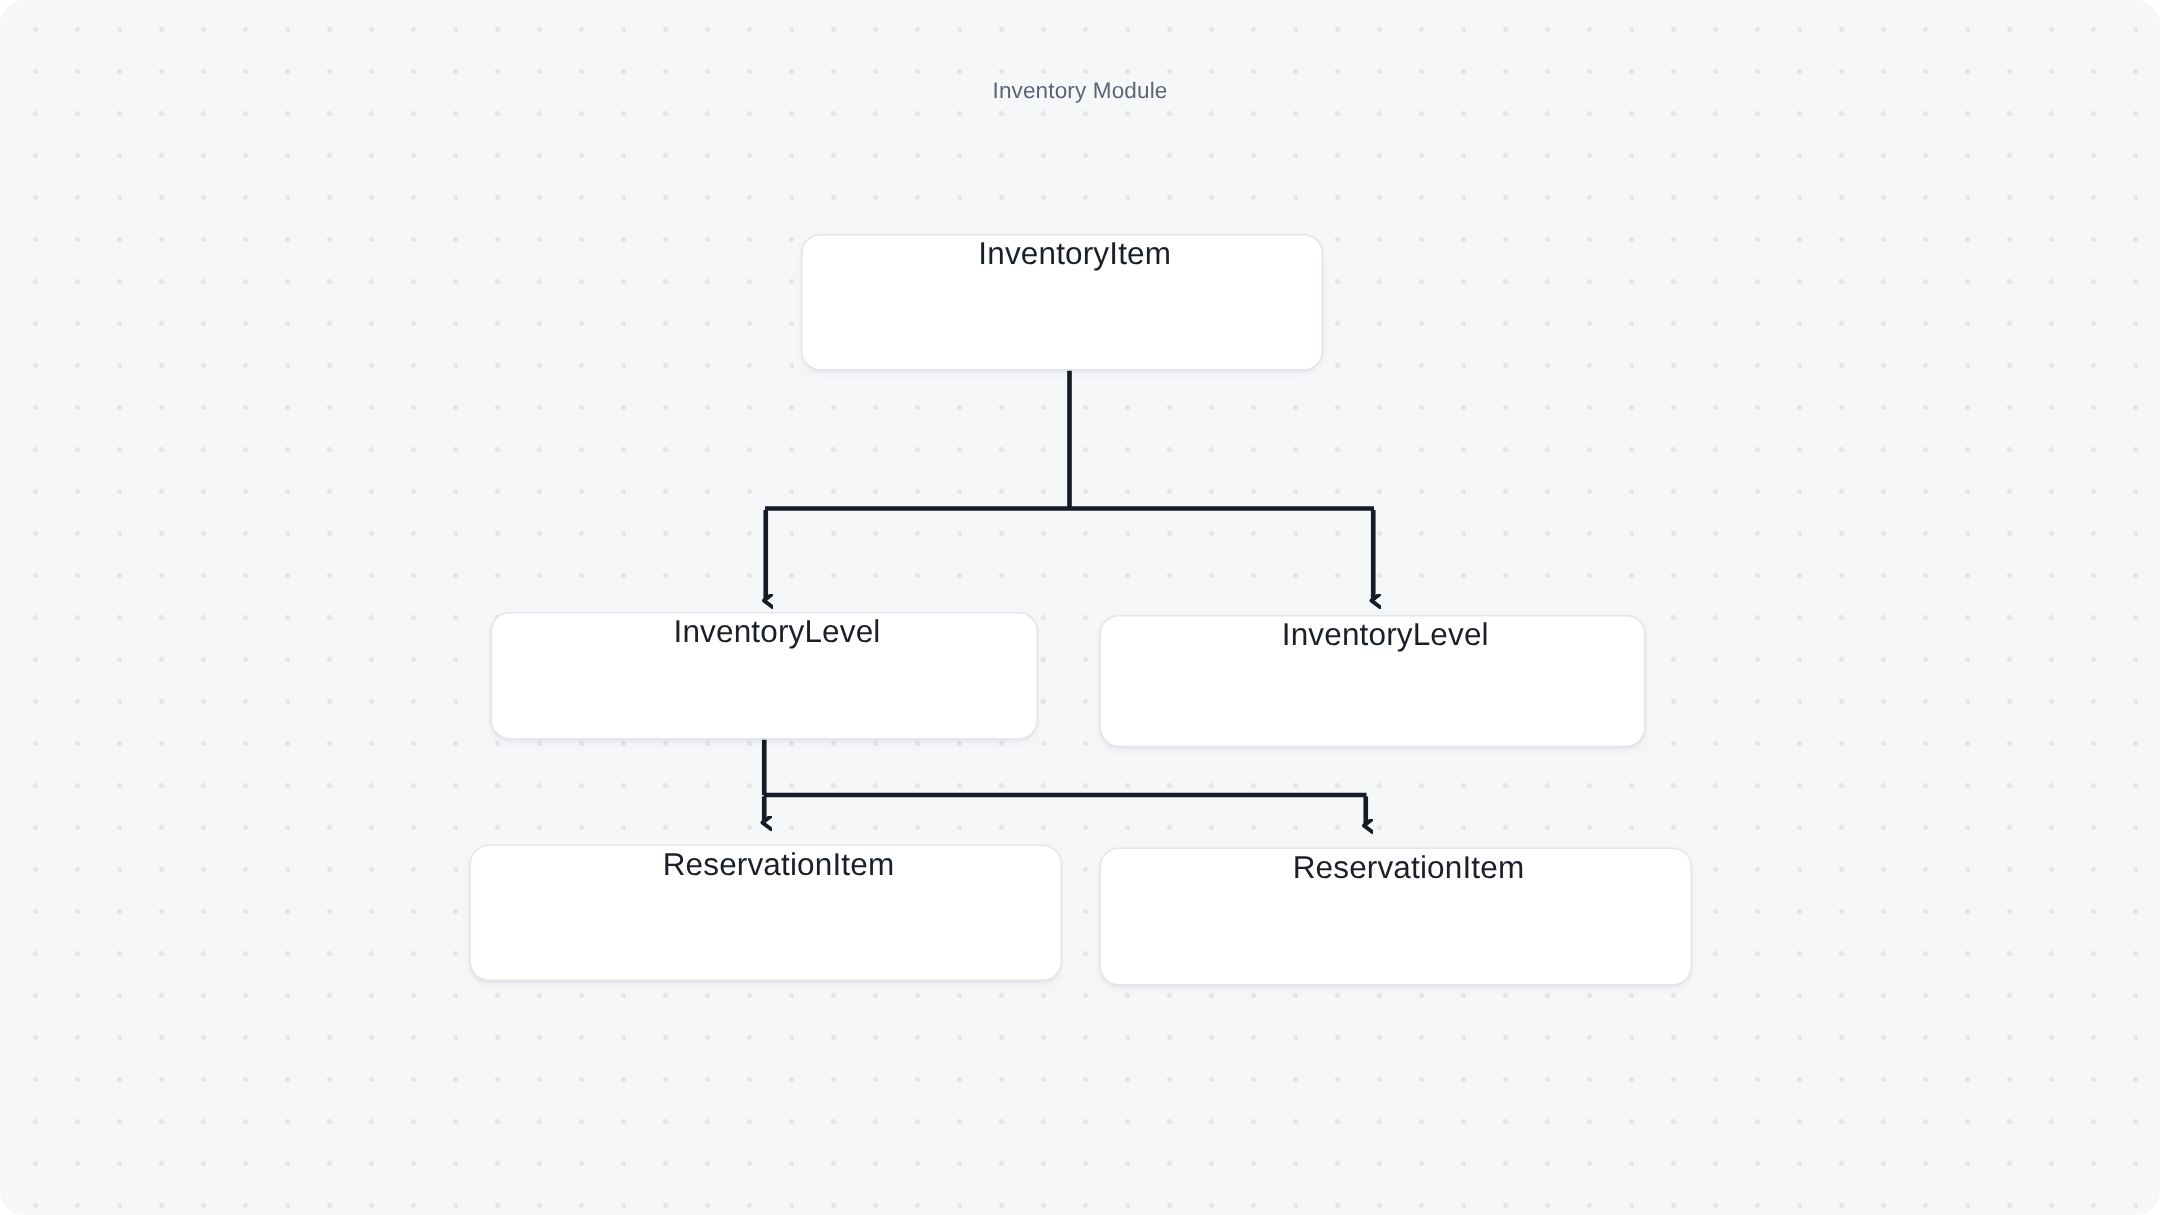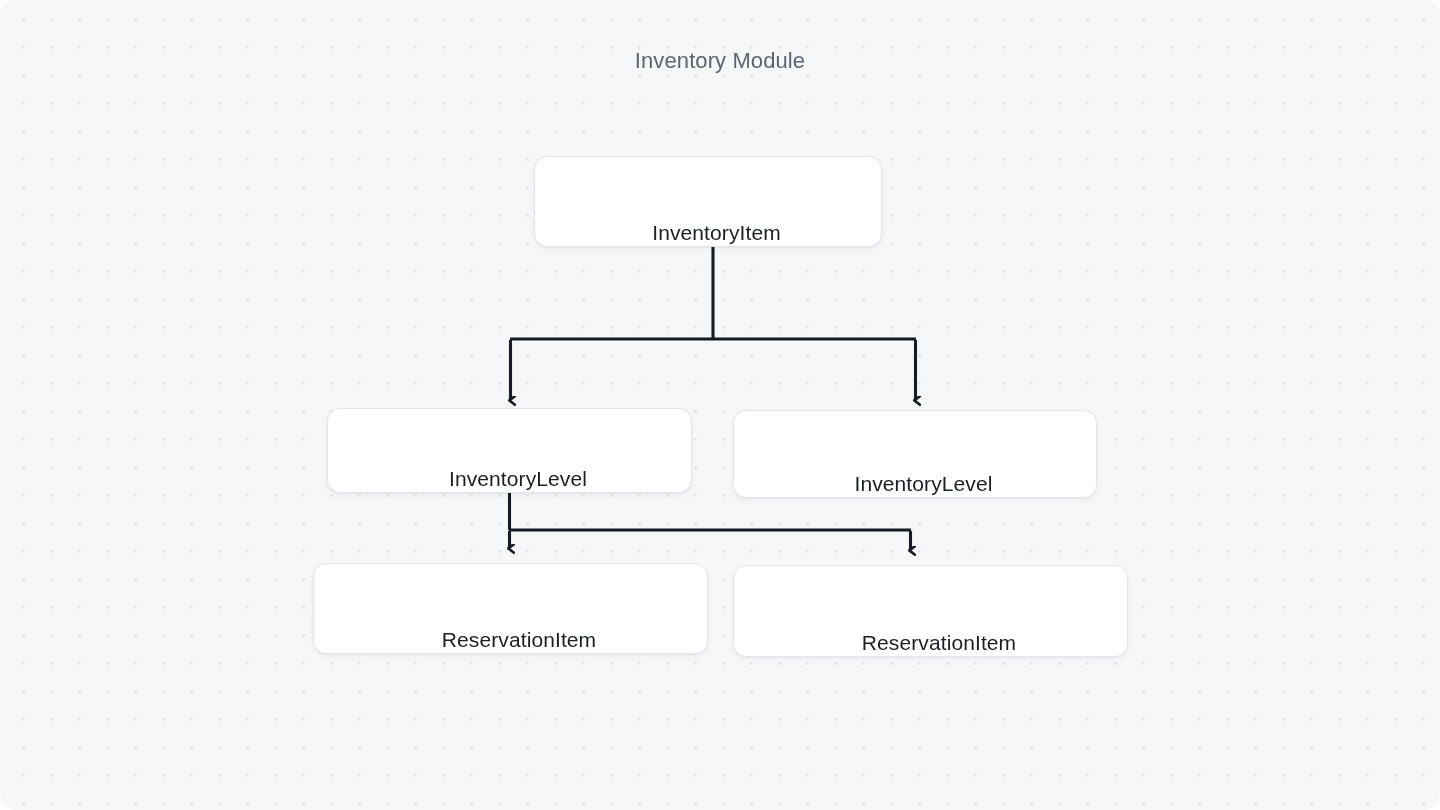--- a/index.html
+++ b/index.html
@@ -26,21 +26,21 @@
     border-radius: 16px;
     overflow: hidden;
   }
 
   #module-title {
     position: absolute;
     left: 0;
     top: 46px;
     width: 1440px;
     text-align: center;
-    font-size: 22px;
+    font-size: 15px;
     line-height: 30px;
     color: #5b6573;
     letter-spacing: 0.1px;
     white-space: nowrap;
   }
 
   .edge-layer {
     position: absolute;
     left: 0;
     top: 0;
@@ -50,21 +50,21 @@
   }
 
   .node {
     position: absolute;
     box-sizing: border-box;
     background: #ffffff;
     border: 1px solid #e3e6ea;
     border-radius: 13px;
     box-shadow: 0 1px 2px rgba(20, 28, 43, 0.05), 0 3px 8px rgba(20, 28, 43, 0.035);
     display: flex;
-    align-items: flex-end;
+    align-items: flex-start;
     justify-content: center;
     padding-left: 17px;
   }
   .node-label {
     font-size: 21px;
     line-height: 26px;
     color: #1a1f29;
     white-space: nowrap;
     letter-spacing: 0.1px;
   }

